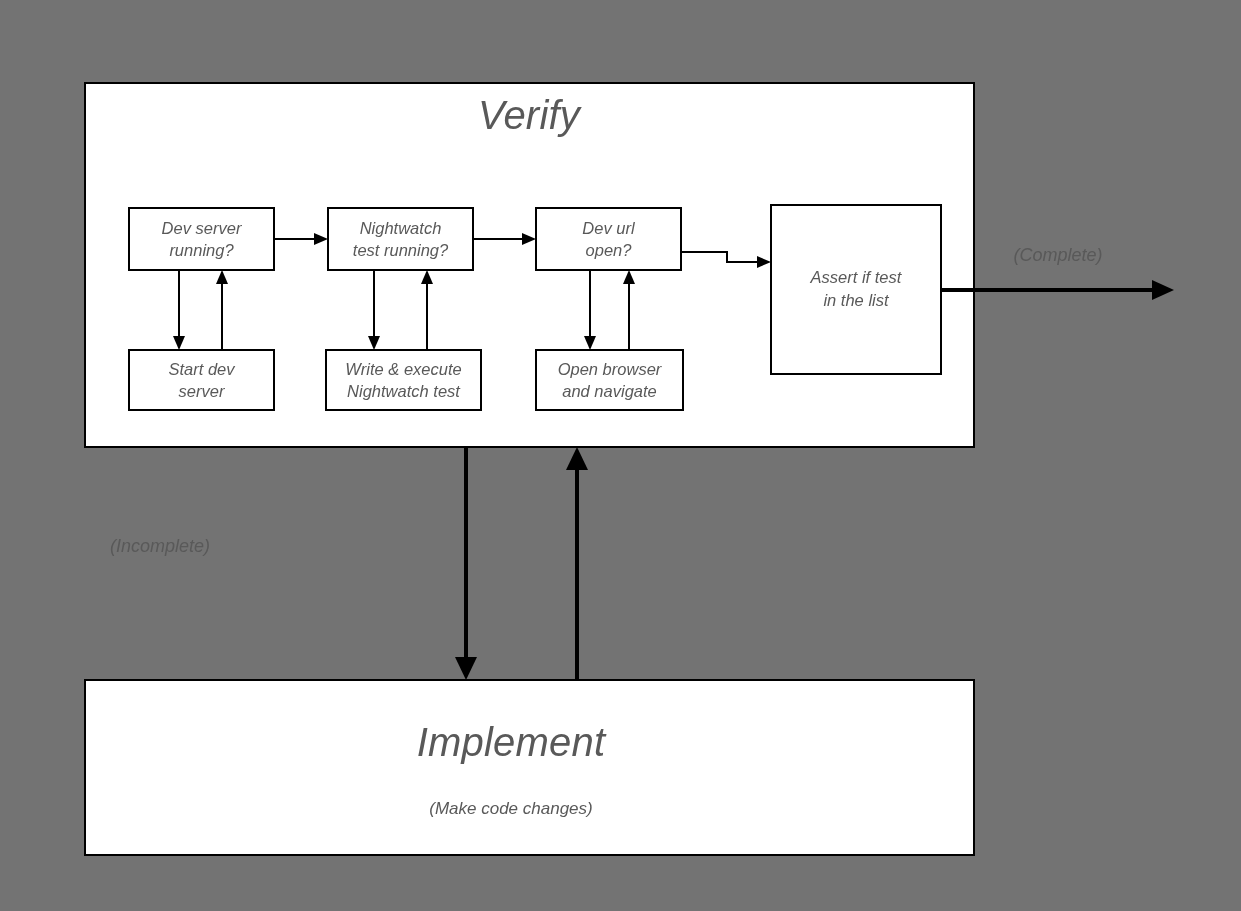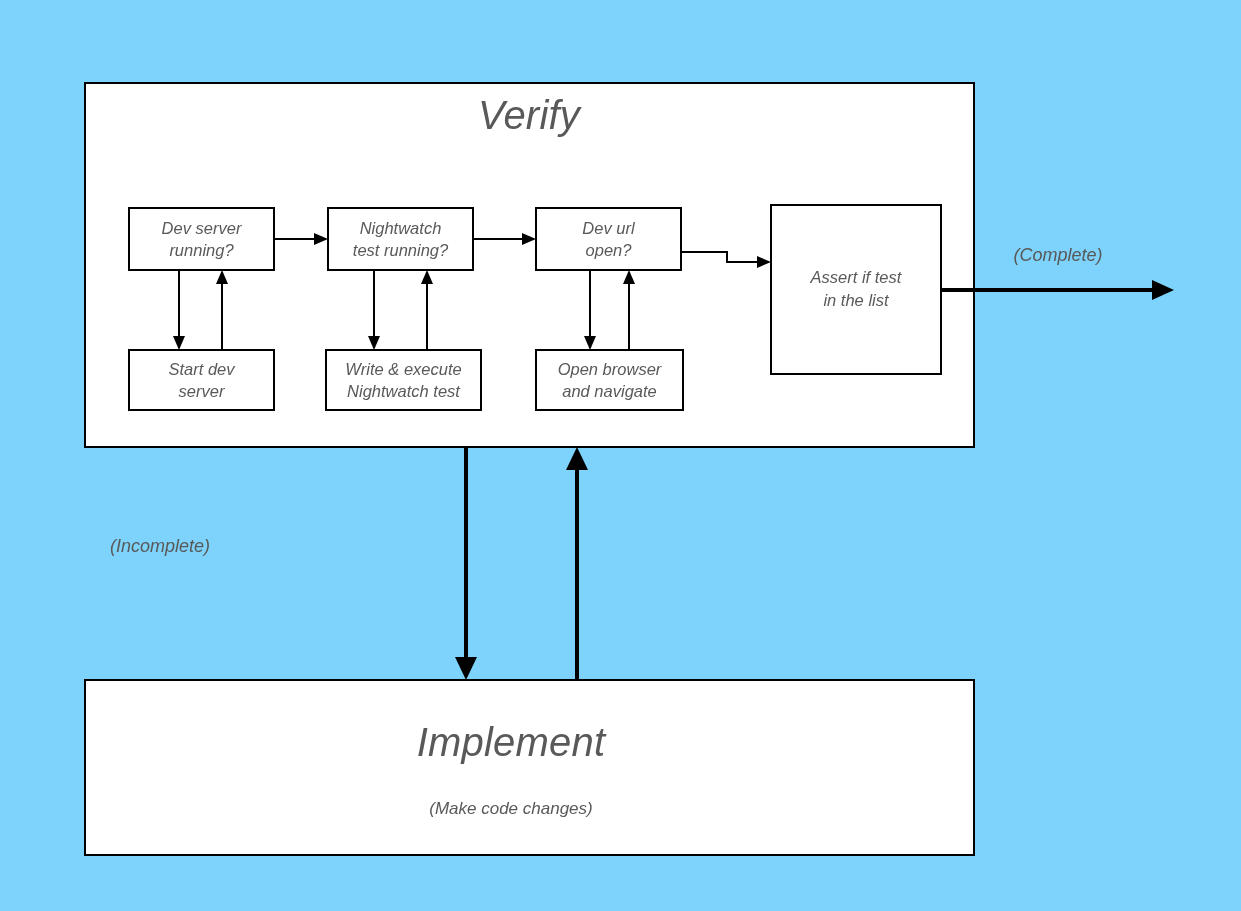--- a/index.html
+++ b/index.html
@@ -10,21 +10,21 @@
   body {
     width: 1241px;
     height: 911px;
     font-family: "Liberation Sans", sans-serif;
     overflow: hidden;
   }
   #diagram-root {
     position: relative;
     width: 1241px;
     height: 911px;
-    background: #7dd3fc;
+    background: #737373;
   }
   svg.diagram {
     display: block;
     width: 1241px;
     height: 911px;
   }
   .container-rect {
     fill: #ffffff;
     stroke: #000000;
     stroke-width: 2;

